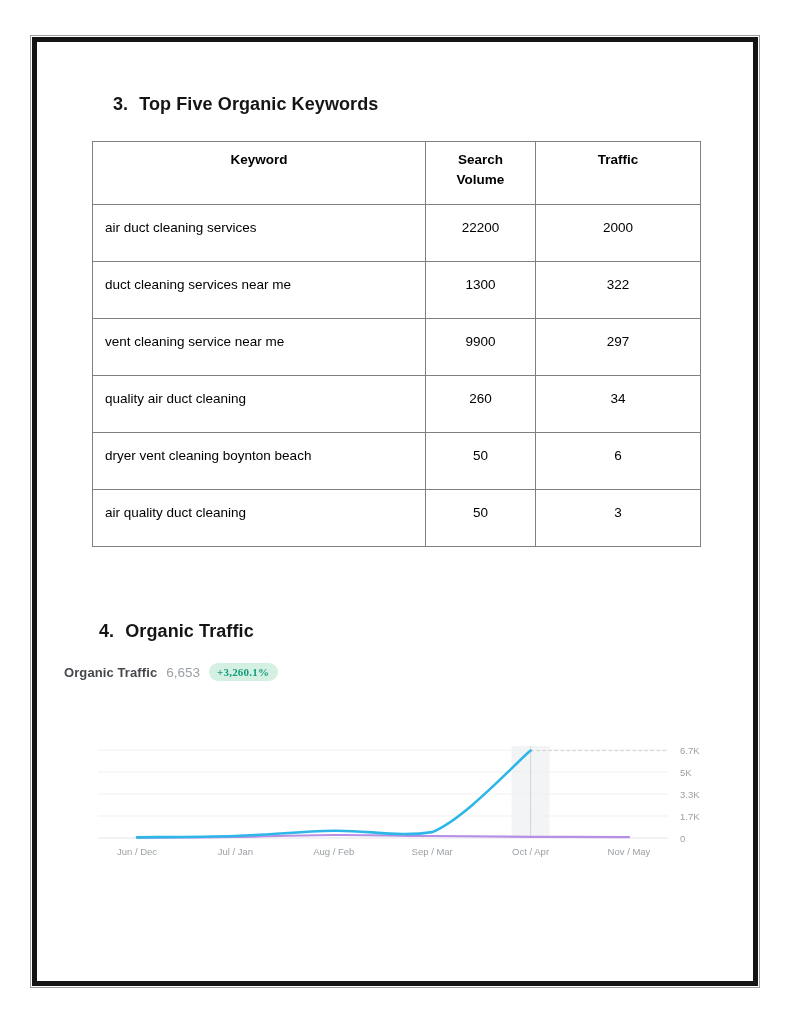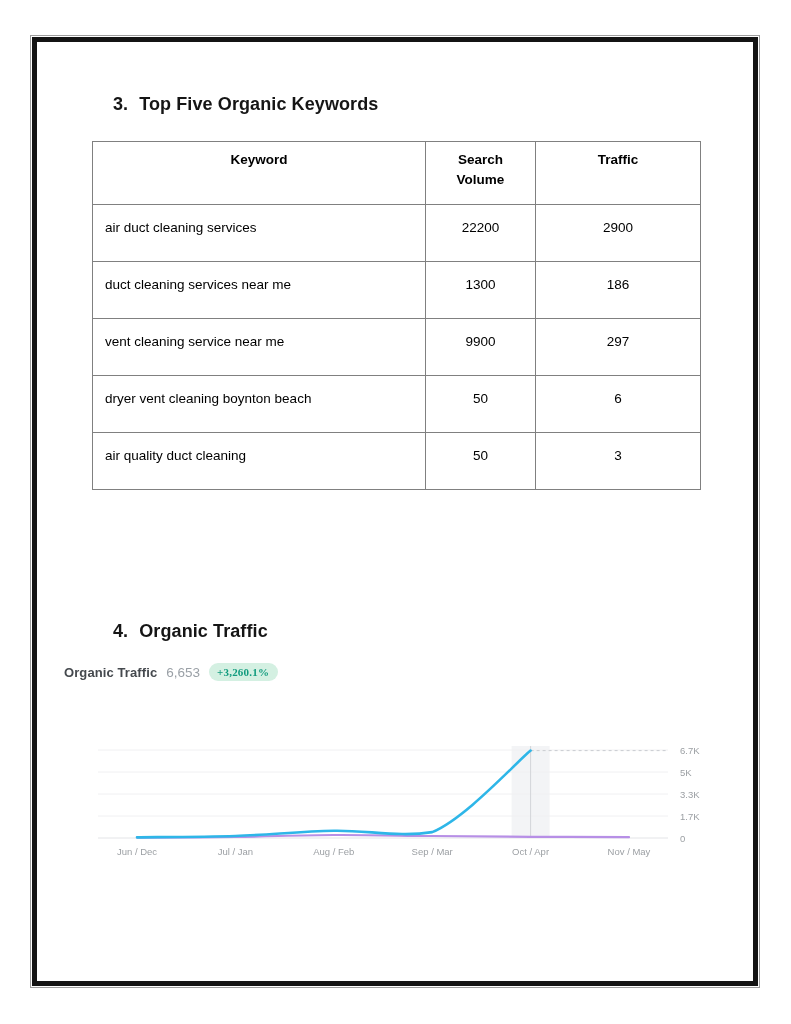--- a/index.html
+++ b/index.html
@@ -29,21 +29,21 @@
   .section-heading {
     position: absolute;
     font-size: 18px;
     font-weight: bold;
     color: #151515;
     letter-spacing: 0.1px;
     white-space: nowrap;
   }
   .section-heading .num { margin-right: 11px; }
   #heading-3 { left: 113px; top: 94px; }
-  #heading-4 { left: 113px; top: 621px; }
+  #heading-4 { left: 99px; top: 621px; }
 
   
   table.kw-table {
     position: absolute;
     left: 92px;
     top: 141px;
     width: 608px;
     border-collapse: collapse;
     table-layout: fixed;
     font-size: 13.5px;
@@ -124,31 +124,36 @@
       <tr>
         <th>Keyword</th>
         <th>Search Volume</th>
         <th>Traffic</th>
       </tr>
     </thead>
     <tbody>
         <tr>
           <td class="kw">air duct cleaning services</td>
           <td class="num">22200</td>
-          <td class="num">2900</td>
+          <td class="num">2000</td>
         </tr>
         <tr>
           <td class="kw">duct cleaning services near me</td>
           <td class="num">1300</td>
-          <td class="num">186</td>
+          <td class="num">322</td>
         </tr>
         <tr>
           <td class="kw">vent cleaning service near me</td>
           <td class="num">9900</td>
           <td class="num">297</td>
+        </tr>
+        <tr>
+          <td class="kw">quality air duct cleaning</td>
+          <td class="num">260</td>
+          <td class="num">34</td>
         </tr>
         <tr>
           <td class="kw">dryer vent cleaning boynton beach</td>
           <td class="num">50</td>
           <td class="num">6</td>
         </tr>
         <tr>
           <td class="kw">air quality duct cleaning</td>
           <td class="num">50</td>
           <td class="num">3</td>

